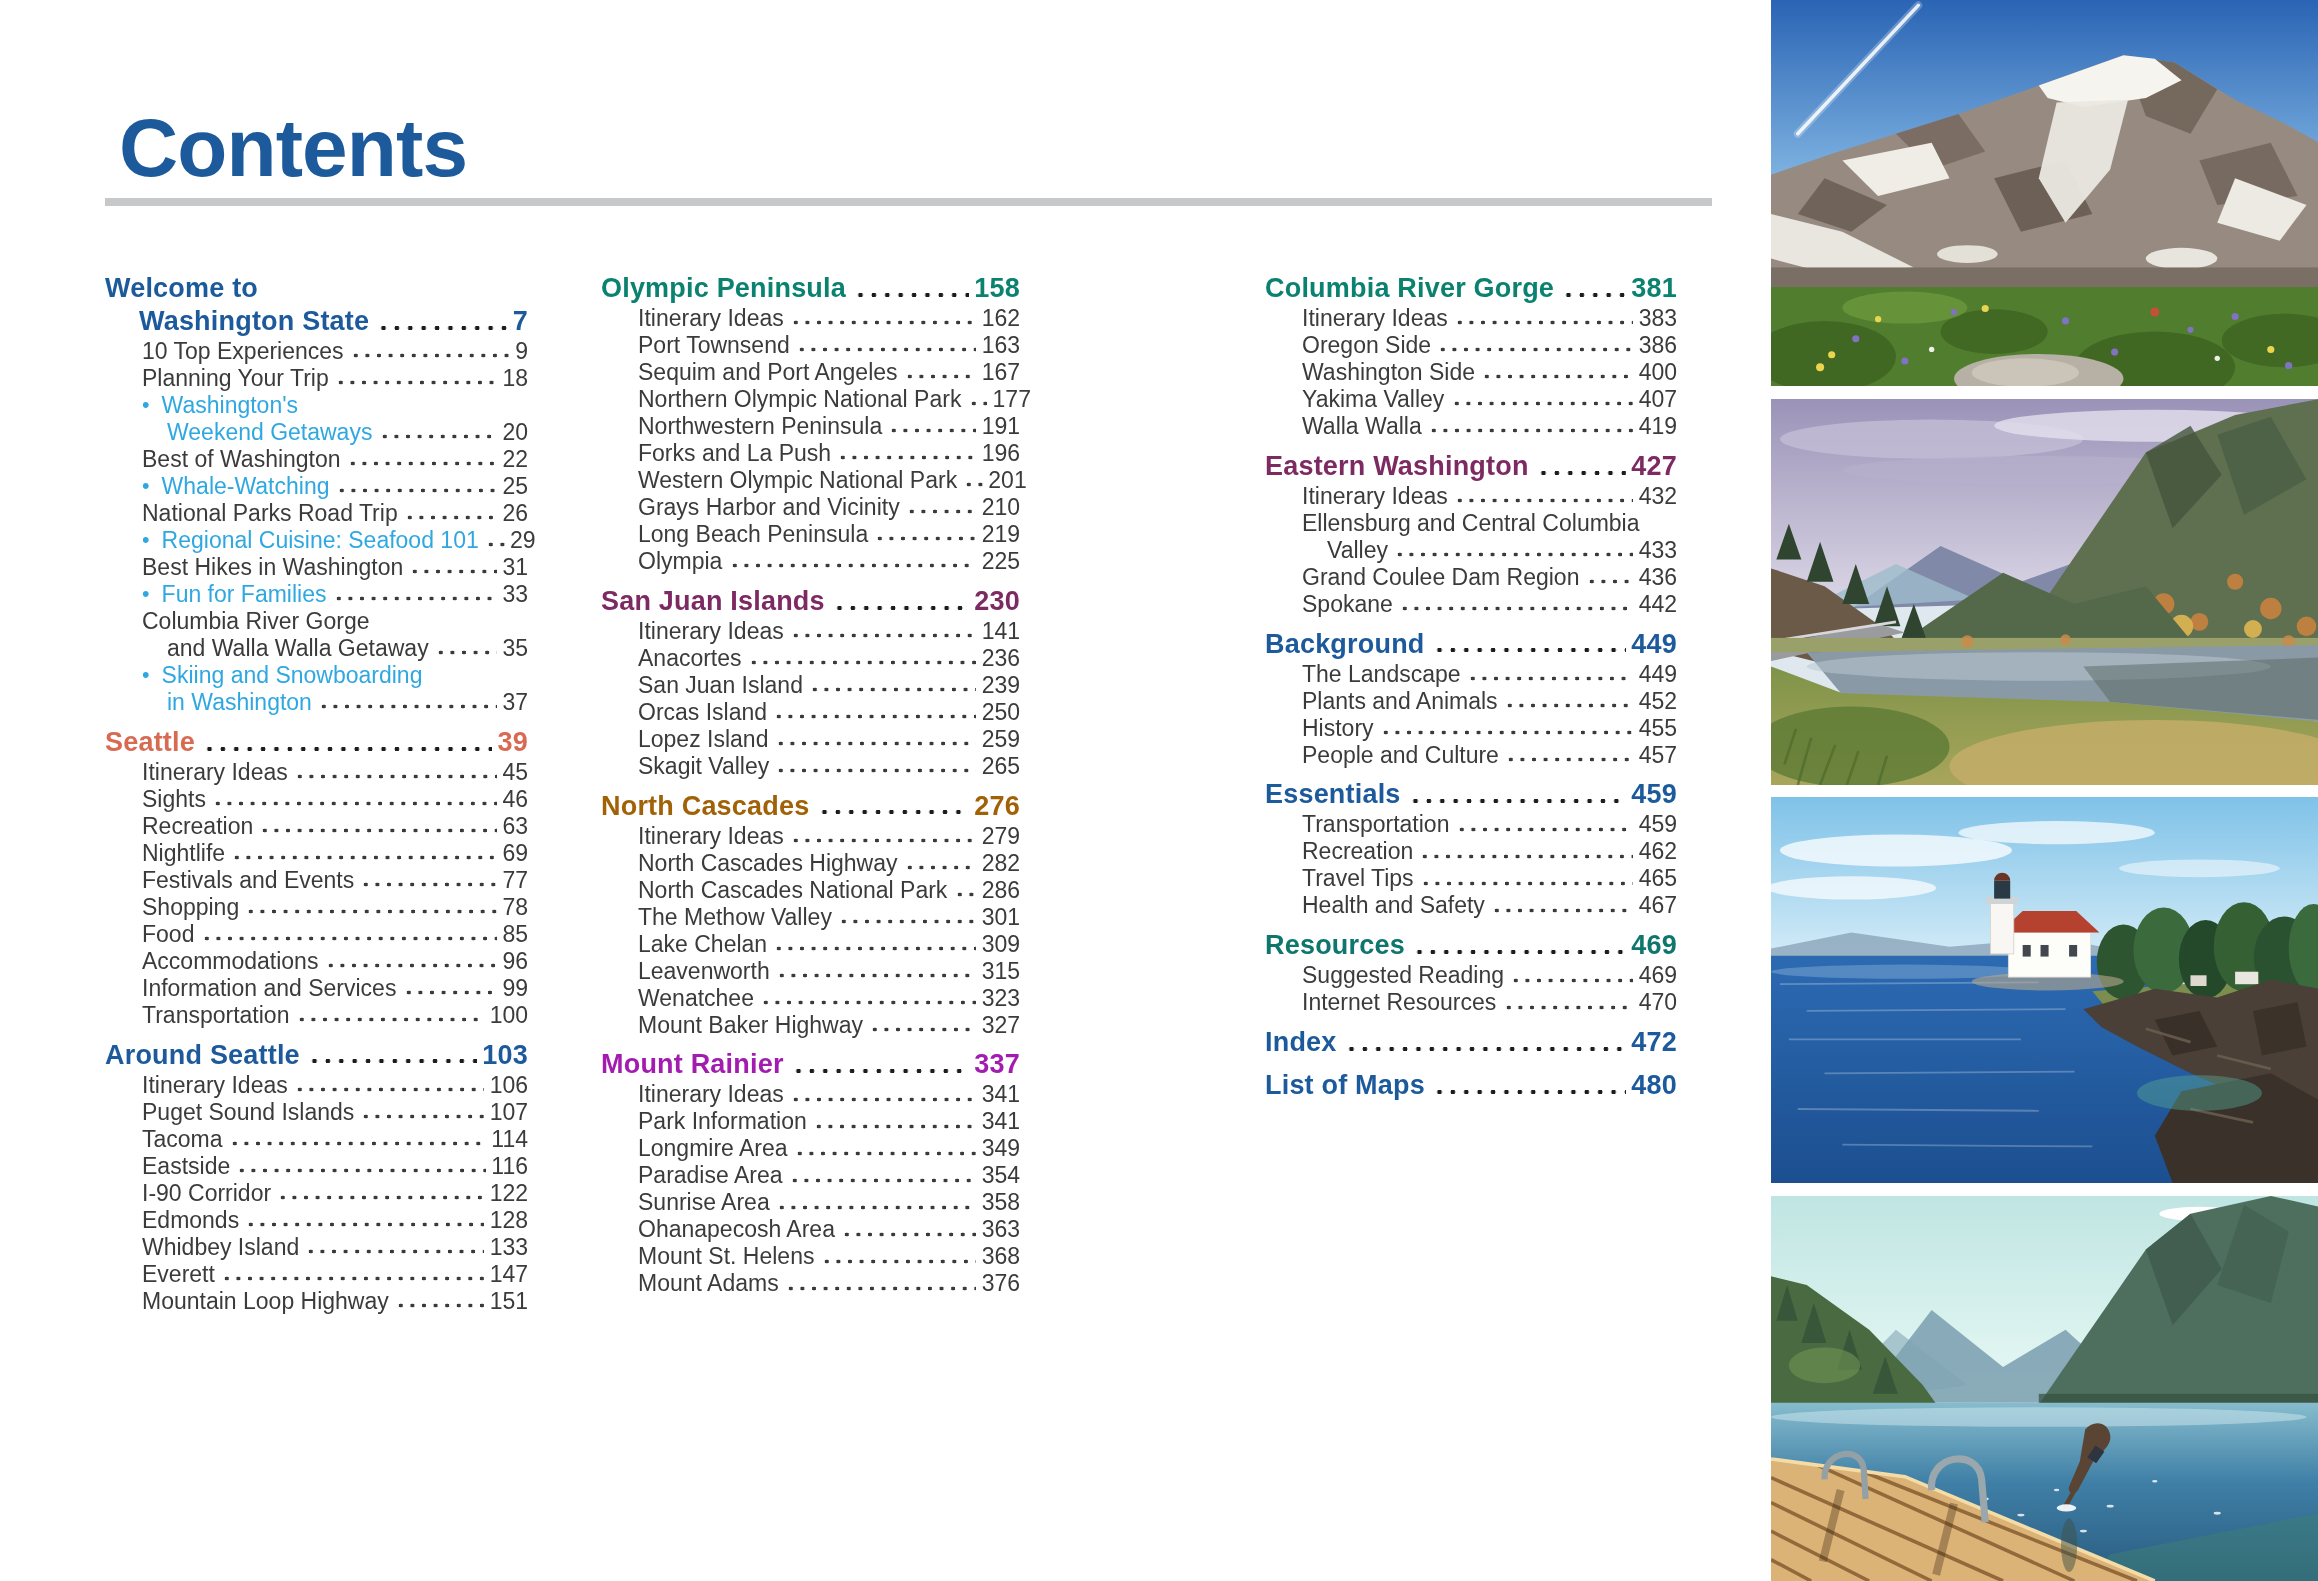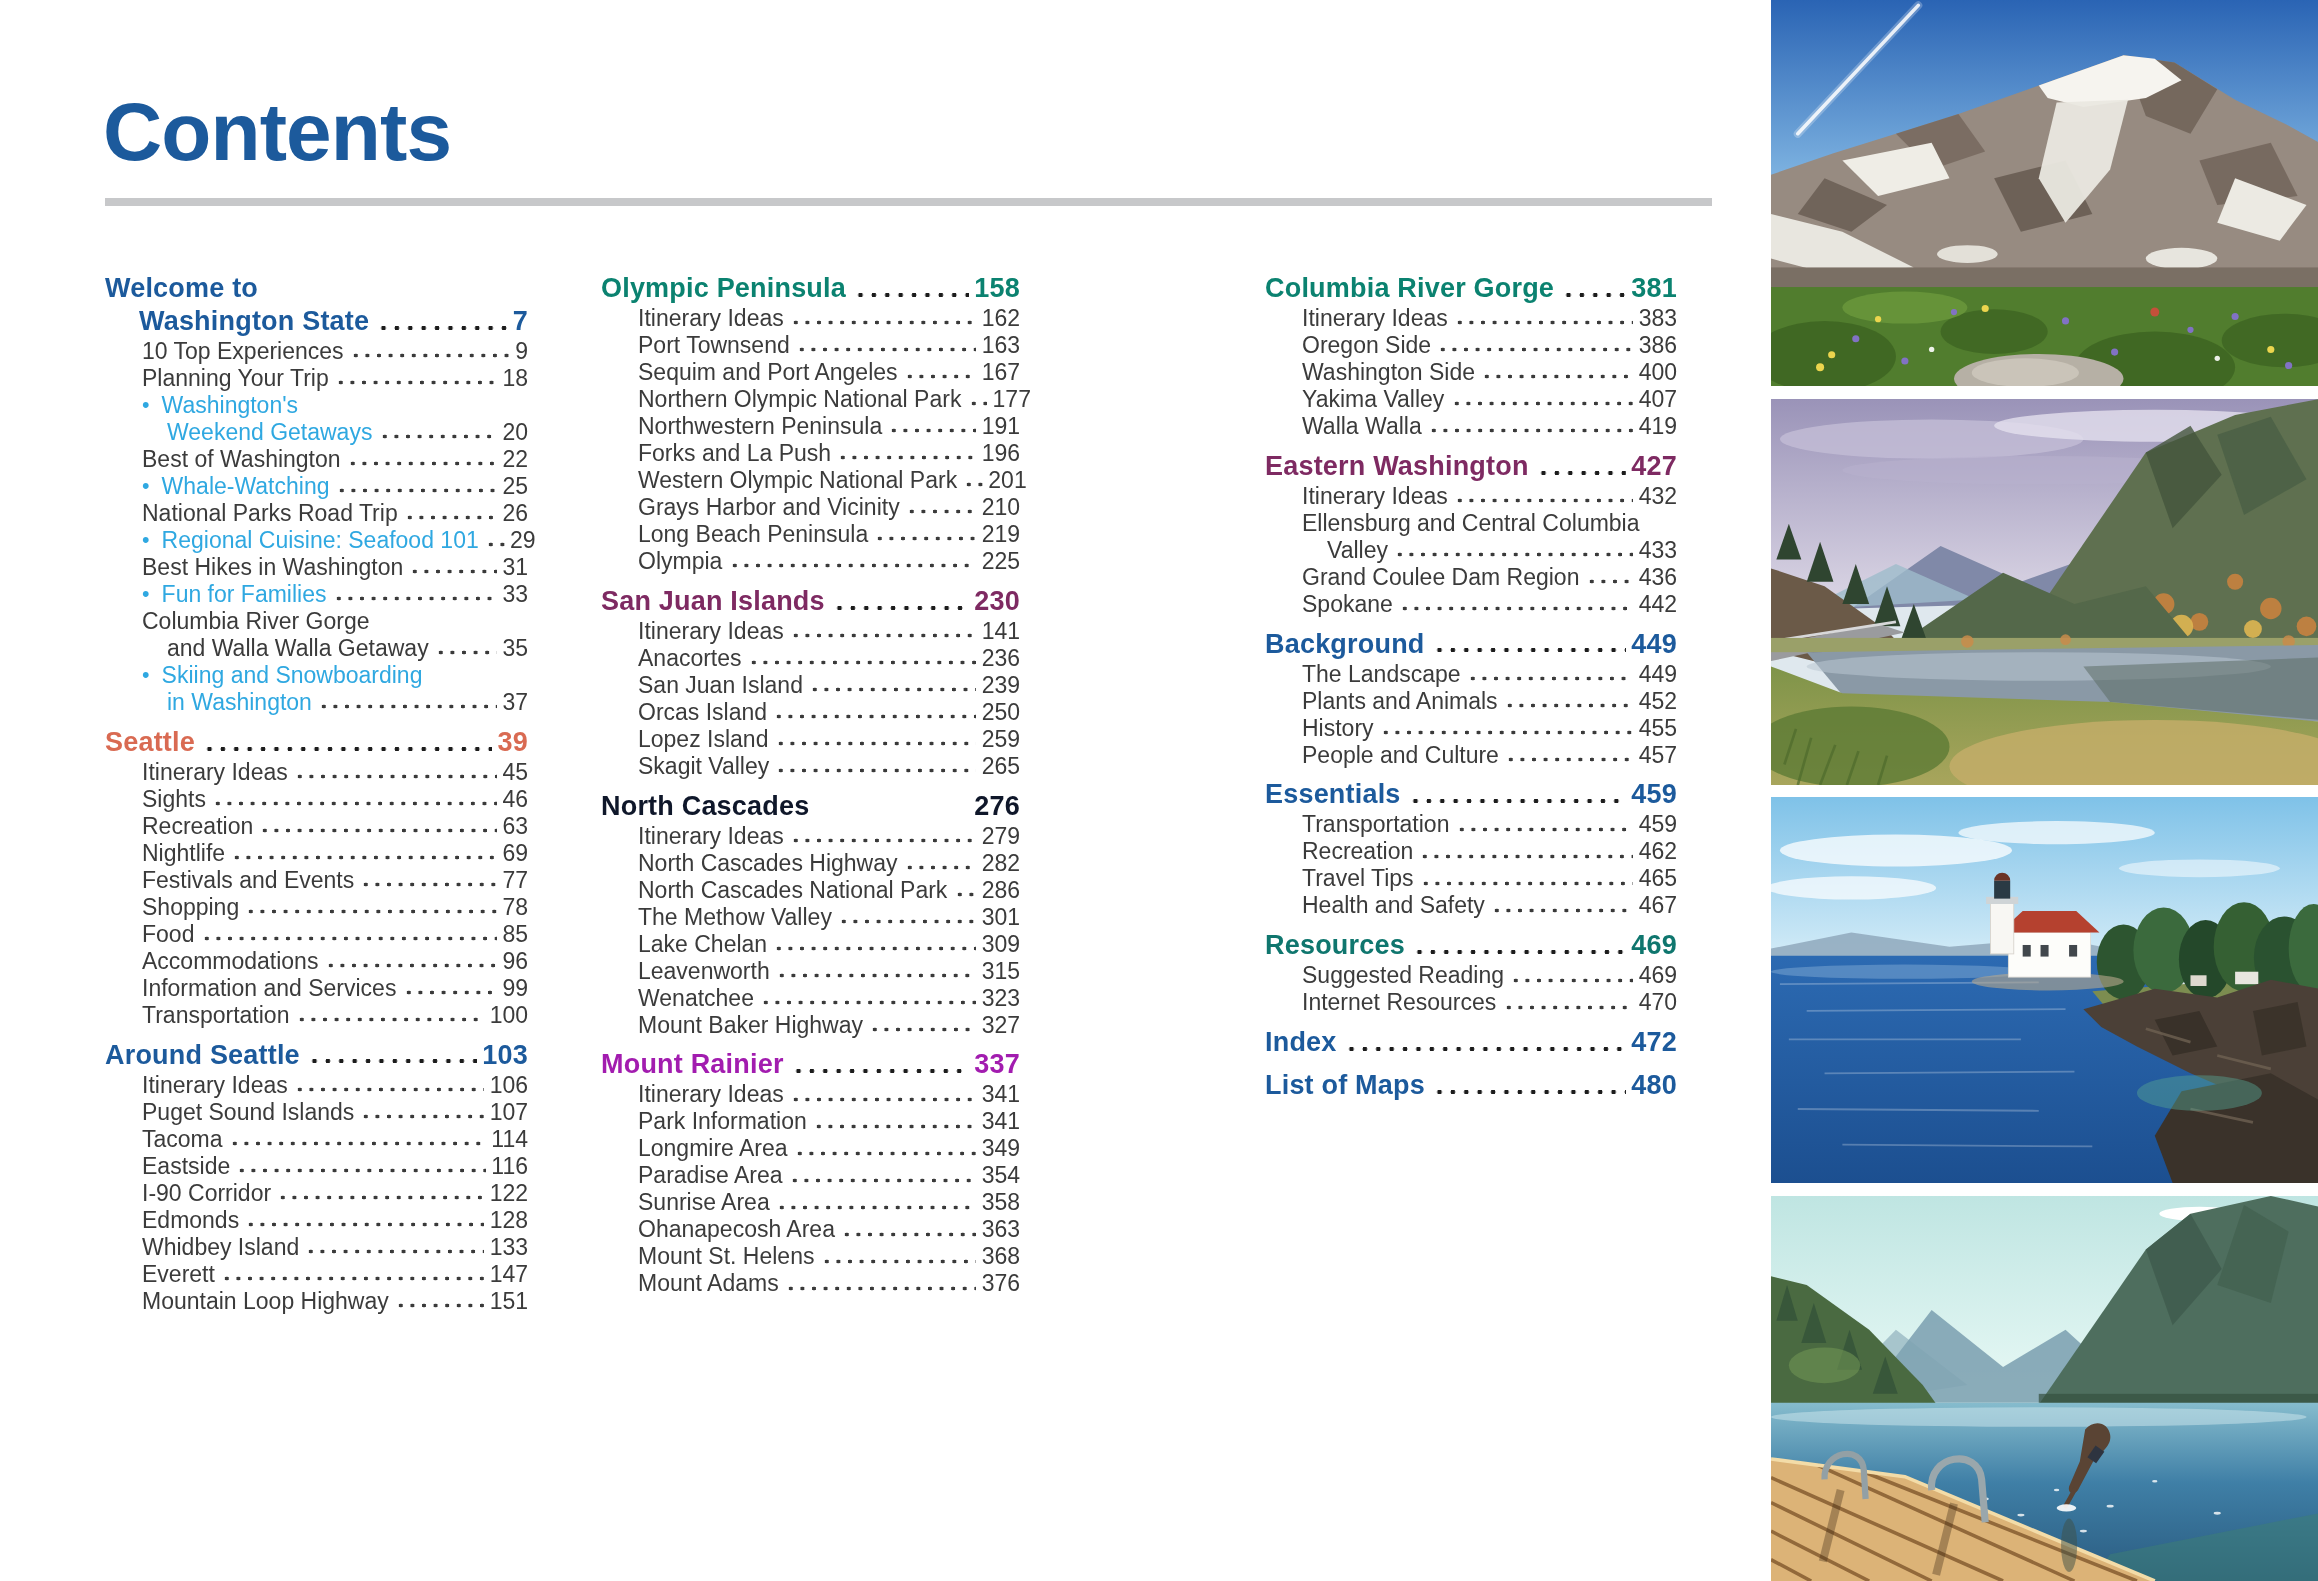--- a/index.html
+++ b/index.html
@@ -2,21 +2,21 @@
 <html style="font-size:14.3px"><head>
 <meta charset="utf-8">
 <style>
   html,body{margin:0;padding:0;background:#ffffff;}
   .page{
     position:relative;width:2319px;height:1581px;background:#ffffff;overflow:hidden;
     font-family:"Liberation Sans",sans-serif;color:var(--body,#3b3b3b);
   }
   
   .title{
-    position:absolute;left:103px;top:89px;margin:0;
+    position:absolute;left:103px;top:89px;margin:16px;
     font-size:82px;font-weight:700;line-height:1.05;letter-spacing:-0.9px;
     color:var(--blue,#1c5a9c);
   }
   .rule{position:absolute;left:105px;top:198px;width:1607px;height:8px;background:var(--rule,#c7c8ca);}
   
   .col{position:absolute;top:272px;}
   #col-0{left:105px;width:423px;}
   #col-1{left:601px;width:419px;}
   #col-2{left:1265px;width:412px;}
   .section + .section{margin-top:9.8px;}
@@ -334,21 +334,21 @@
           <span class="dots"></span>
           <span class="pg">259</span>
         </div>
         <div class="row entry">
           <span class="lbl">Skagit Valley</span>
           <span class="dots"></span>
           <span class="pg">265</span>
         </div>
       </section>
       <section class="section">
-        <div class="row head" style="color: #0f172a; align-items: center;">
+        <div class="row head" style="color: #a16207;">
           <span class="lbl">North Cascades</span>
           <span class="dots"></span>
           <span class="pg">276</span>
         </div>
         <div class="row entry">
           <span class="lbl">Itinerary Ideas</span>
           <span class="dots"></span>
           <span class="pg">279</span>
         </div>
         <div class="row entry">

